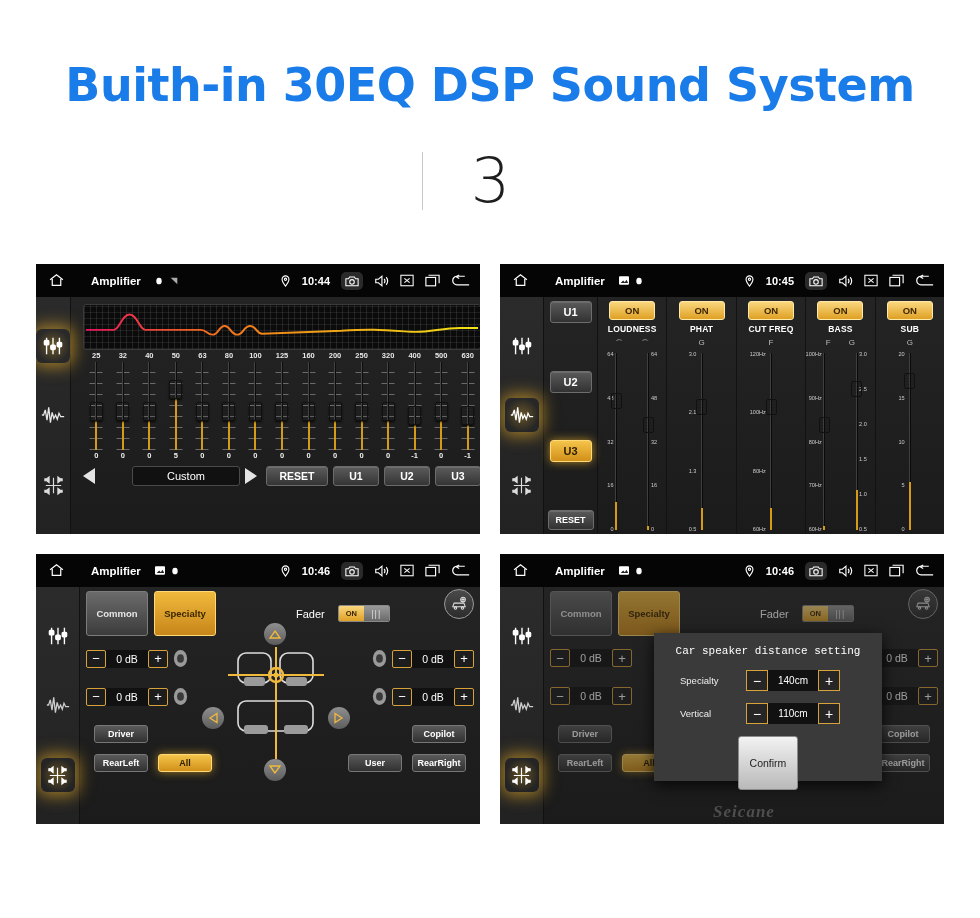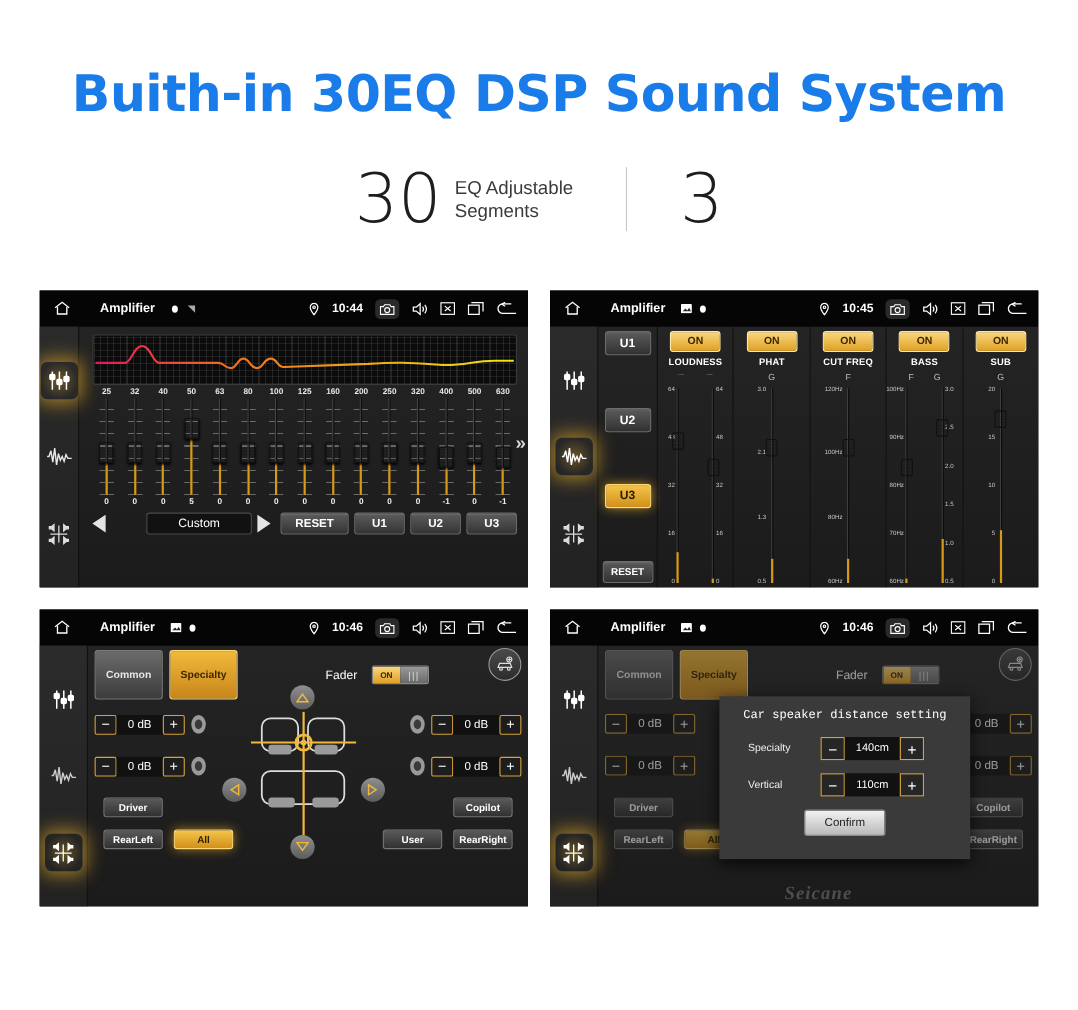--- a/index.html
+++ b/index.html
@@ -186,21 +186,21 @@
   .eq-btnrow {
     display: flex; align-items: center; gap: 5px;
     margin: 6px 4px 0 6px;
   }
   .tri { width: 0; height: 0; cursor: pointer; }
   .tri-l { border-top: 8px solid transparent; border-bottom: 8px solid transparent; border-right: 12px solid #e4e4e4; }
   .tri-r { border-top: 8px solid transparent; border-bottom: 8px solid transparent; border-left: 12px solid #e4e4e4; }
   .preset-box {
     background: #111; border: 1px solid #4a4a4a; border-radius: 3px;
     color: #fff; font-size: 11px; padding: 3px 0;
-    width: 96px; text-align: center; margin-left: 32px;
+    width: 108px; text-align: center; margin-left: 32px;
   }
   .btn {
     background: linear-gradient(180deg,#5c5c5c,#343434);
     border: 1px solid #6b6b6b; border-radius: 3px;
     color: #fff; font-size: 10.5px; font-weight: bold;
     padding: 3px 0; text-align: center;
     box-shadow: inset 0 1px 0 rgba(255,255,255,.12);
   }
   .btn.w-reset { width: 62px; margin-left: 4px; }
   .btn.w-u { width: 46px; }
@@ -368,45 +368,40 @@
     display: flex; align-items: center; justify-content: center;
     font-size: 10px;
   }
   .dlg-pm {
     width: 22px; height: 21px; border: 1px solid #d8a23a;
     background: #262626; color: #fff;
     display: flex; align-items: center; justify-content: center;
     font-size: 14px; line-height: 1;
   }
   .confirm {
-    display: block; margin: 2px auto 0; width: 74px; padding: 5px 0;
+    display: block; margin: 2px auto 0; width: 60px; padding: 20px 0;
     text-align: center; font-size: 10.5px; color: #222;
     background: linear-gradient(180deg,#f2f2f2,#b9b9b9);
     border: 1px solid #8b8b8b; border-radius: 3px;
   }
   .watermark {
     position: absolute; bottom: 2px; left: 0; right: 0;
     text-align: center; color: #4e4e4e; font-size: 17px;
     font-style: italic; font-weight: bold;
     font-family: "Liberation Serif", serif;
     letter-spacing: 1px;
   }
   .dim { opacity: .55; }
 </style>
 </head>
 <body>
 
 <div class="hero-title">Buith-in 30EQ DSP Sound System</div>
 
 <div class="stats-row">
-  <div class="stat">
-    <div class="stat-num">30</div>
-    <div class="stat-label">EQ Adjustable
-Segments</div>
-  </div>
   <div class="stat-divider"></div>
   <div class="stat">
     <div class="stat-num">3</div>
   </div>
 </div>
 
 <div class="panels">
 
   <div class="panel">
     <div class="statusbar">

